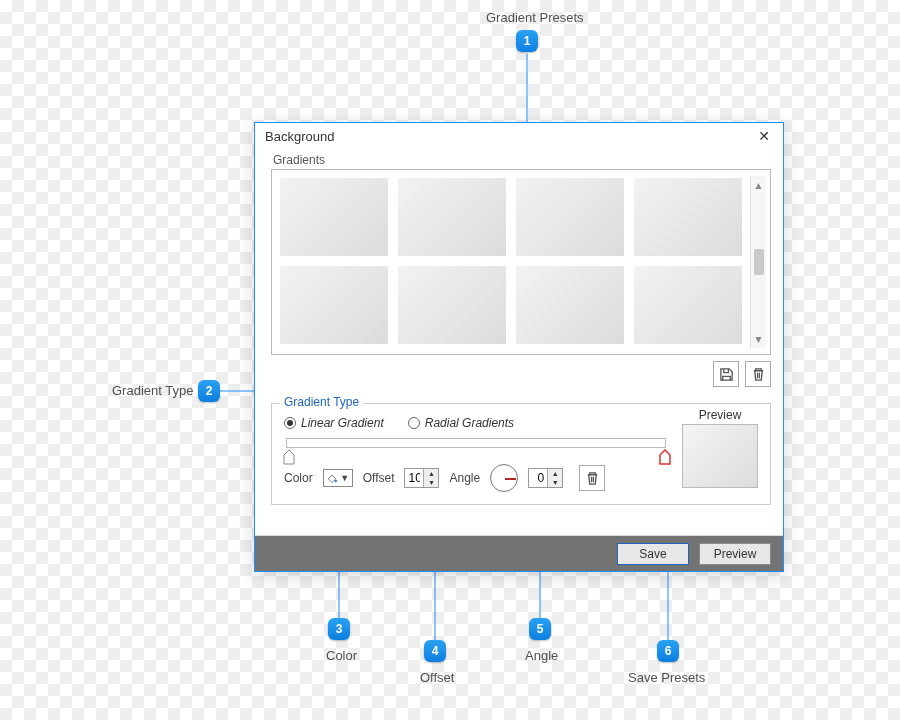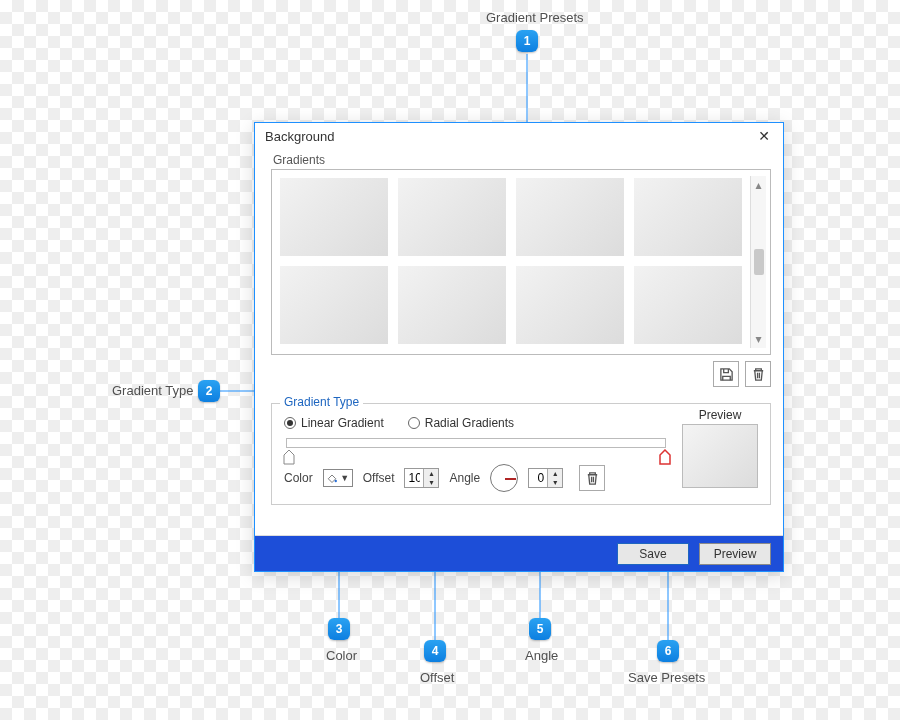--- a/index.html
+++ b/index.html
@@ -90,21 +90,21 @@
 
   .group {
     border:1px solid #ccc;
     position:relative;
     margin-top: 16px;
     padding: 12px 10px 12px 12px;
   }
   .group-title {
     position:absolute; left:8px; top:-9px; background:#fff; padding:0 4px; color:#1e66c0;
   }
-  .radios { display:flex; gap:24px; align-items:center; margin-bottom:8px; }
+  .radios { display:flex; gap:24px; align-items:center; margin-bottom:8px;font-style:italic; }
   .radio { display:flex; align-items:center; gap:5px; }
   .radio .dot {
     width:12px;height:12px;border:1px solid #666;border-radius:50%;
     display:flex;align-items:center;justify-content:center;
   }
   .radio.checked .dot::after{content:"";width:6px;height:6px;border-radius:50%;background:#333;}
   .preview-wrap{ position:absolute; right:12px; top:4px; text-align:center; }
   .preview-wrap .pv { width:76px; height:64px; border:1px solid #bbb;
     background:linear-gradient(135deg,#f4f4f4,#dcdcdc); margin-top:2px;}
   .slider-track{
@@ -128,21 +128,21 @@
   .numfield{
     display:flex;align-items:center;border:1px solid #999;height:20px;background:#fff;
   }
   .numfield input{border:none;width:18px;text-align:right;padding:0 3px;font:inherit;outline:none;}
   .spin{display:flex;flex-direction:column;border-left:1px solid #aaa;}
   .spin div{width:14px;height:9px;display:flex;align-items:center;justify-content:center;font-size:8px;background:#eee;}
   .angle-dial{width:28px;height:28px;border:1px solid #777;border-radius:50%;position:relative;background:#fff;}
   .angle-dial::after{content:"";position:absolute;left:14px;top:13px;width:11px;height:2px;background:#b02525;}
   .trashbtn{margin-left:6px;}
   .footer{
-    position:absolute;left:0;right:0;bottom:0;height:36px;background:#1d4ed8;border-top:1px solid #ddd;
+    position:absolute;left:0;right:0;bottom:0;height:36px;background:#737373;border-top:1px solid #ddd;
     display:flex;justify-content:flex-end;align-items:center;gap:10px;padding:0 12px;
   }
   .btn{
     min-width:72px;height:22px;border:1px solid #8a8a8a;background:#e7e7e7;
     display:flex;align-items:center;justify-content:center;font-size:12px;
   }
   .btn.primary{border-color:#1e66c0;}
 </style>
 </head>
 <body>

